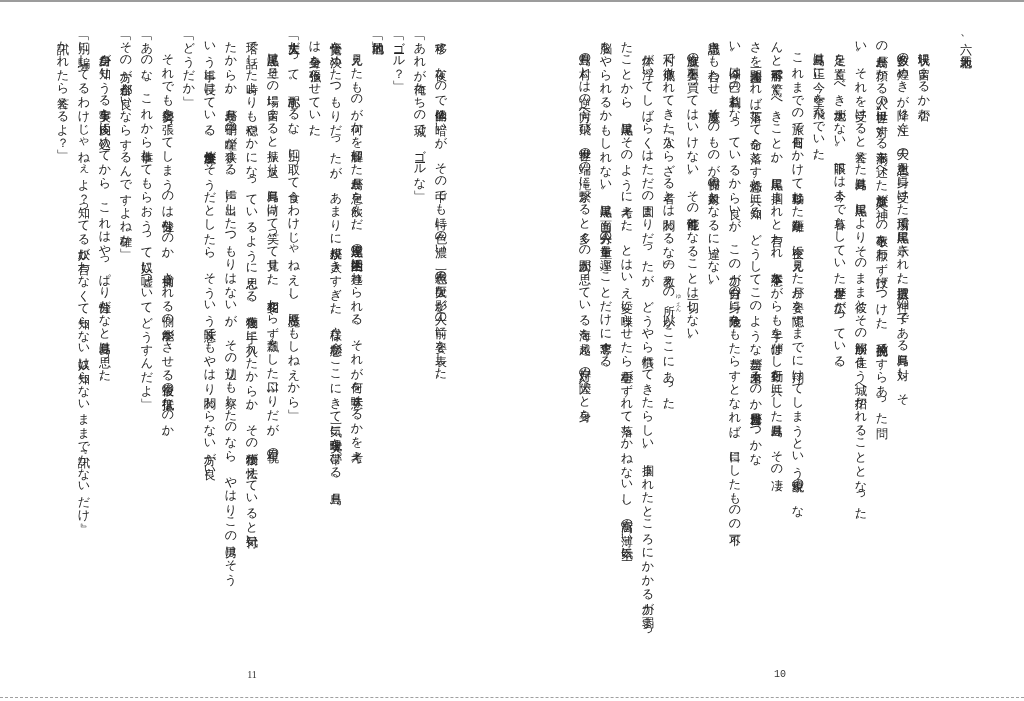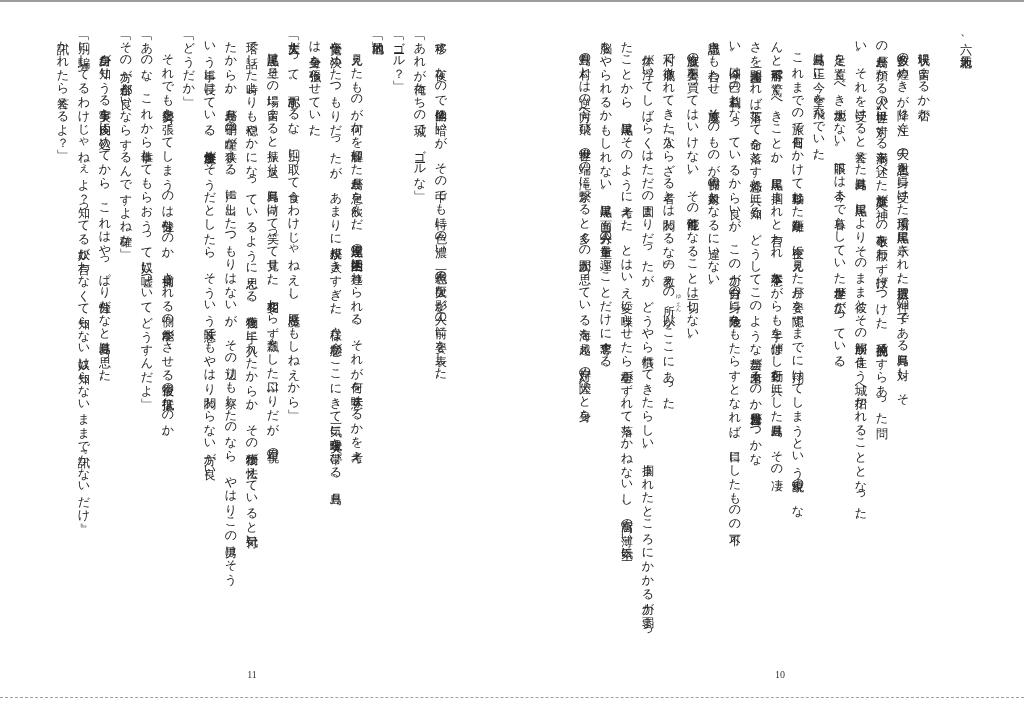--- a/index.html
+++ b/index.html
@@ -37,21 +37,21 @@
     ruby { ruby-position: over; }
     rt { font-size: 5.5px; color: #555; }
 
     .page-num {
       position: absolute; top: 669px;
       font-family: "Liberation Serif", "DejaVu Serif", serif;
       font-size: 10px; color: #333;
       transform: translateX(-50%);
     }
     .page-left .page-num { left: 252px; }
-    .page-right .page-num { left: 268px; }
+    .page-right .page-num { left: 268px; font-family: Liberation Mono, monospace; }
   </style>
 </head>
 <body>
 
 <div class="top-rule"></div>
 
 <div class="page page-right">
   <div class="vtext">
     <div class="col title">六、新天地</div>
     <div class="col blank"></div>

